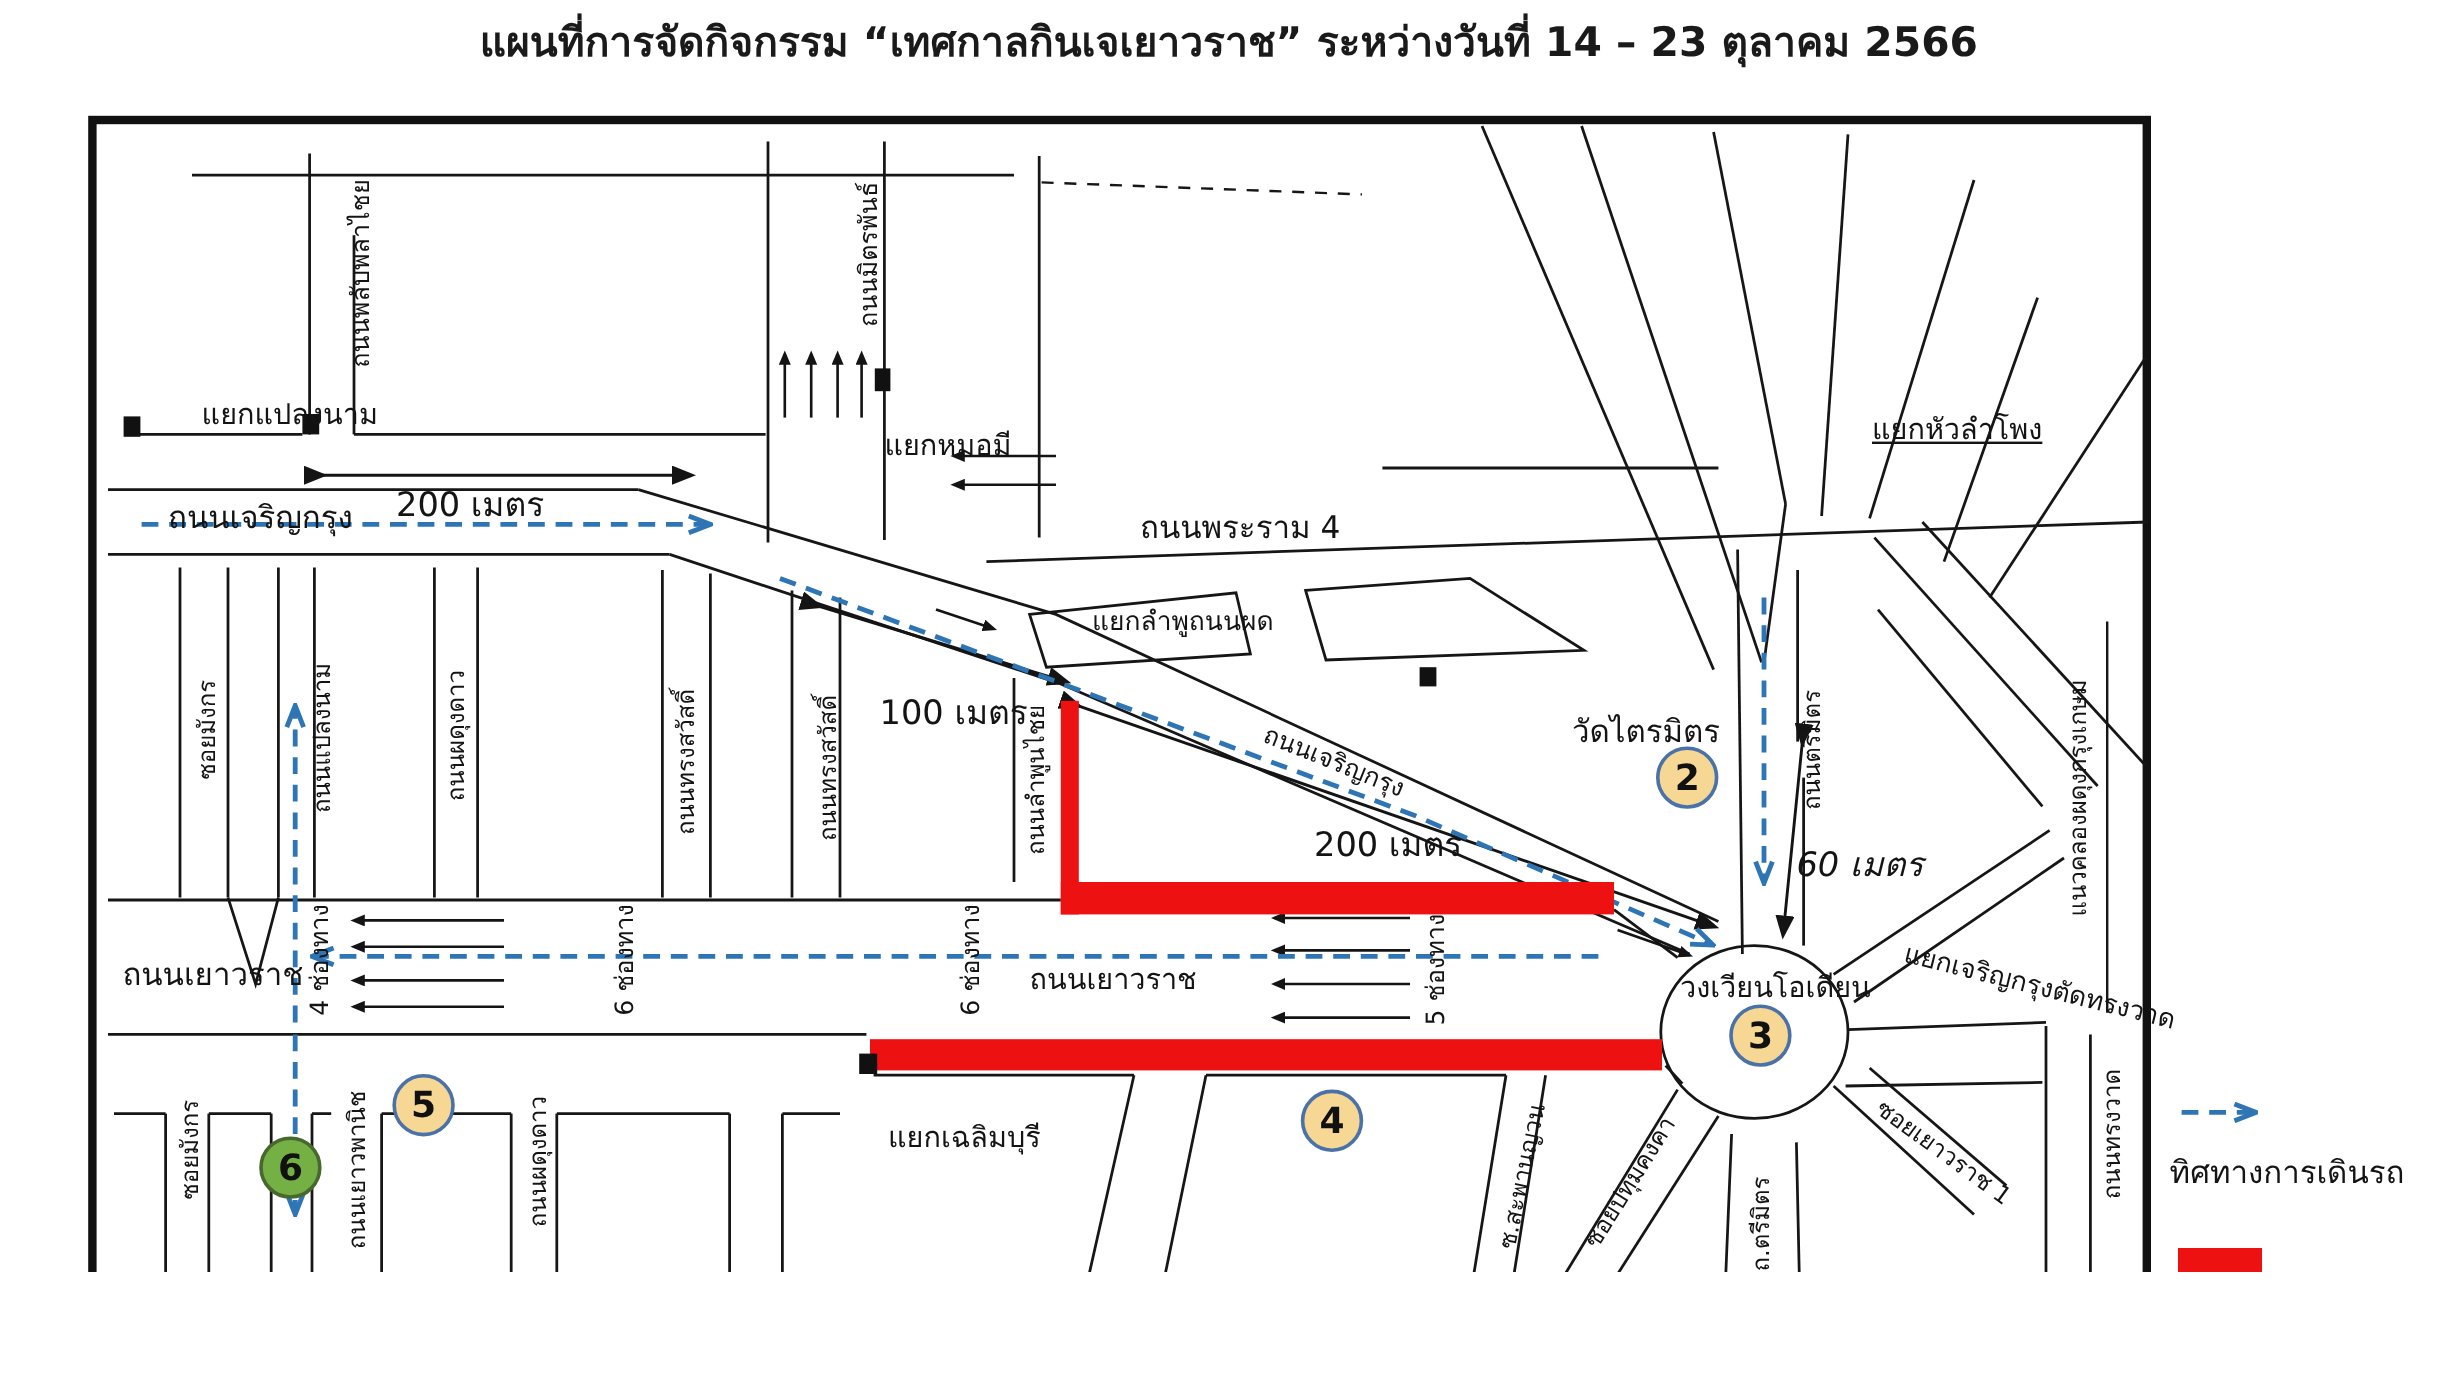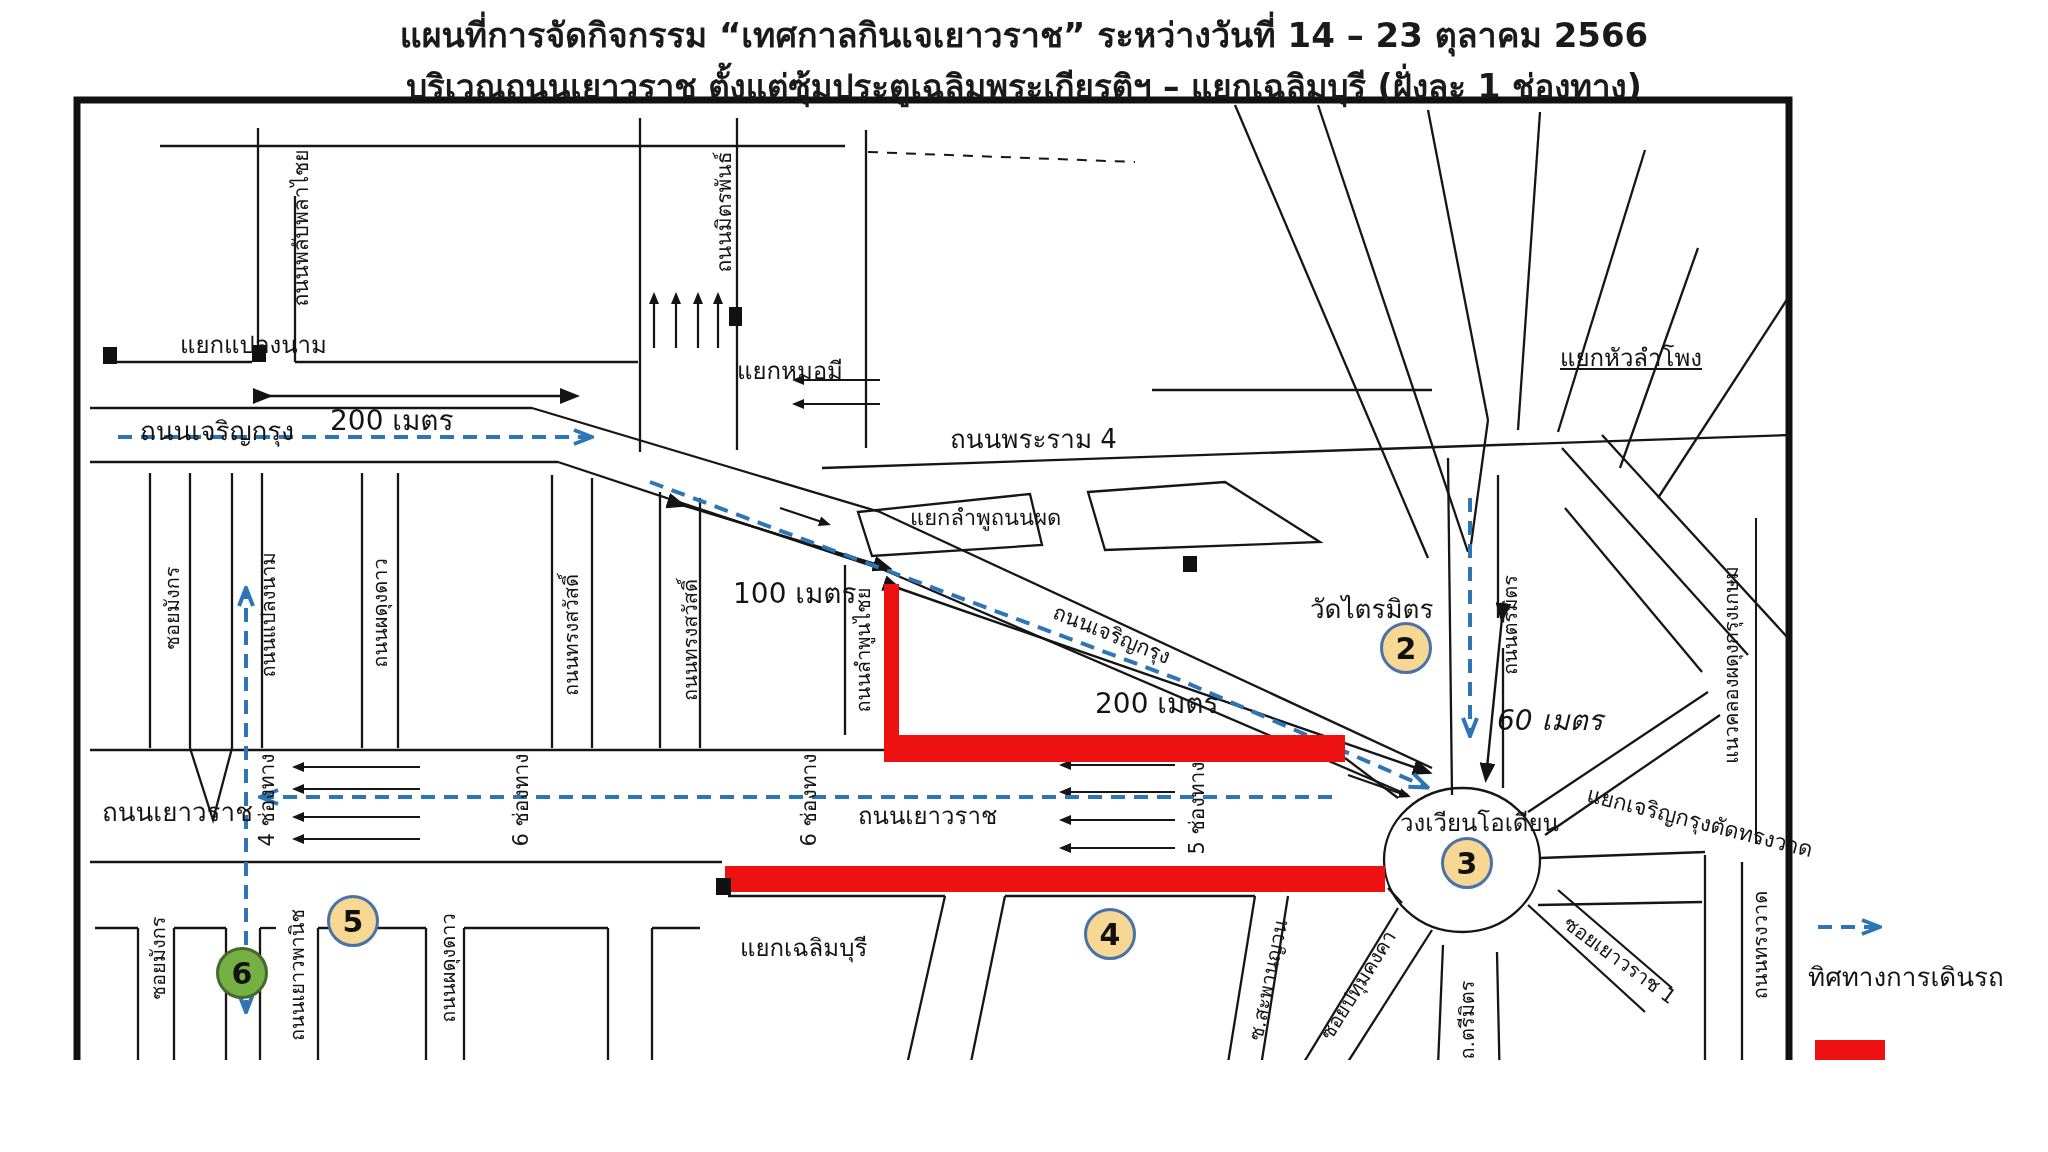--- a/index.html
+++ b/index.html
@@ -182,23 +182,22 @@
     <g fill="#111">
       <rect x="103" y="347" width="14" height="17"></rect>
       <rect x="252" y="345" width="14" height="17"></rect>
       <rect x="729" y="307" width="13" height="19"></rect>
       <rect x="1183" y="556" width="14" height="16"></rect>
       <rect x="716" y="878" width="15" height="17"></rect>
     </g>
   </svg>
 
   <div class="ttl" id="title1">แผนที่การจัดกิจกรรม “เทศกาลกินเจเยาวราช” ระหว่างวันที่ 14 – 23 ตุลาคม 2566</div>
-  <div class="ttl" id="title2">บริเวณถนนเยาวราช ตั้งแต่ซุ้มประตูเฉลิมพระเกียรติฯ – แยกเฉลิมบุรี (ฝั่งละ 1 ช่องทาง)</div>
-
-  <div class="lbl" style="left:180px;top:325px;">แยกแปลงนาม</div>
+
+  <div class="lbl" style="left:168px;top:325px;">แยกแปลงนาม</div>
   <div class="lbl" style="left:737px;top:318px;margin-top:33px;">แยกหมอมี</div>
   <div class="lbl sz26" style="left:140px;top:410px;">ถนนเจริญกรุง</div>
   <div class="lbl sz28" style="left:330px;top:398px;">200 เมตร</div>
   <div class="lbl sz26" style="left:950px;top:418px;">ถนนพระราม 4</div>
   <div class="lbl sz22" style="left:910px;top:500px;">แยกลำพูถนนผด</div>
   <div class="lbl sz28" style="left:733px;top:558px;margin-top:13px;">100 เมตร</div>
   <div class="lbl sz21 ctr" style="left:1112px;top:634px;transform:translate(-50%,-50%) rotate(22deg);">ถนนเจริญกรุง</div>
   <div class="lbl sz26" style="left:1310px;top:588px;">วัดไตรมิตร</div>
   <div class="lbl sz28" style="left:1095px;top:681px;">200 เมตร</div>
   <div class="lbl sz28" style="left:1497px;top:698px;font-style:italic;">60 เมตร</div>

